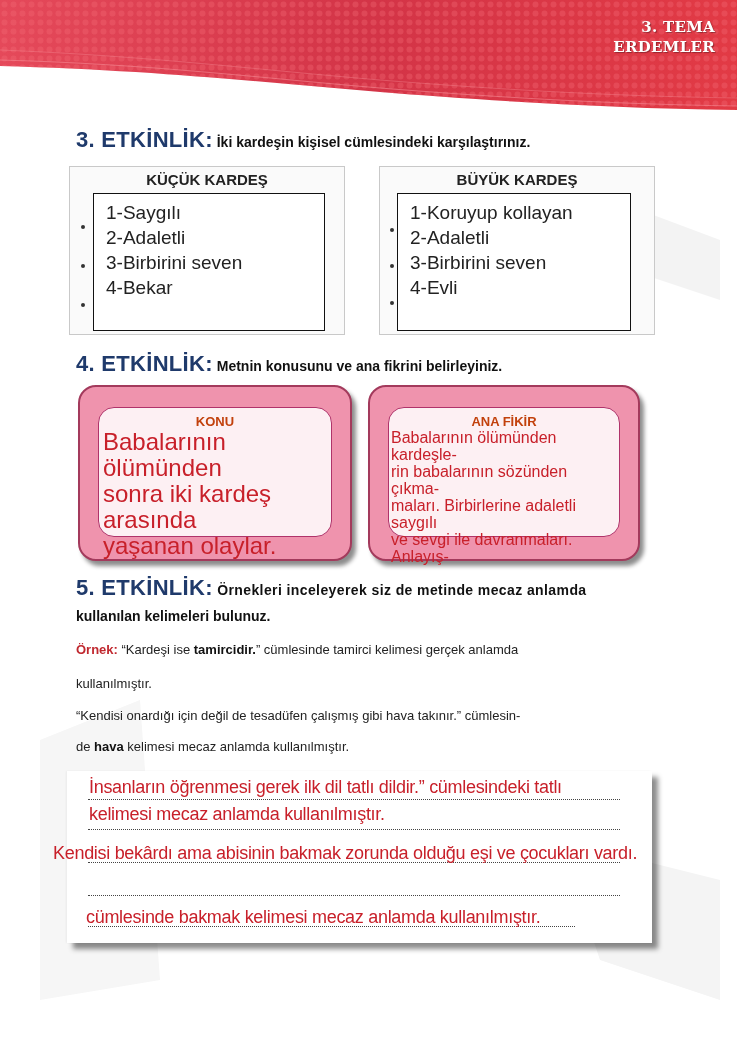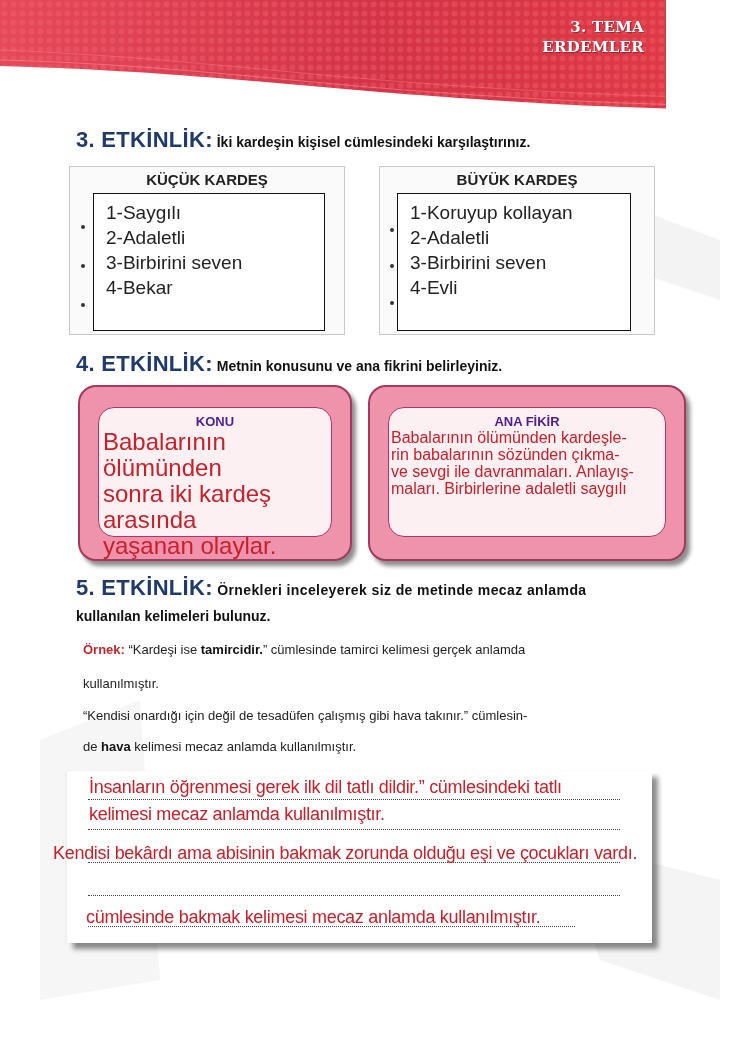--- a/index.html
+++ b/index.html
@@ -2,21 +2,21 @@
 <html><head>
 <meta charset="utf-8">
 <style>
   html, body { margin: 0; padding: 0; }
   body {
     width: 737px; height: 1039px; position: relative; overflow: hidden;
     background: #ffffff;
     font-family: "Liberation Sans", sans-serif;
   }
   .header {
-    position: absolute; left: 0; top: 0; width: 666px; height: 110px;
+    position: absolute; left: 0; top: 0; width: 737px; height: 110px;
     overflow: hidden;
   }
   .header svg { position: absolute; left: 0; top: 0; }
   .theme-label {
     position: absolute; right: 22px; top: 17px; text-align: right;
     color: #ffffff; font-family: "DejaVu Serif", serif; font-weight: bold;
     font-size: 15px; line-height: 20px; letter-spacing: 0.3px;
     text-shadow: 1px 1px 1px rgba(0,0,0,0.35);
   }
   .activity-title {
@@ -49,33 +49,32 @@
   .pink-card {
     position: absolute; top: 385px; height: 172px; border-radius: 18px;
     background: #ef93ad; border: 2px solid #a33a5c;
     box-shadow: 4px 5px 4px rgba(0,0,0,0.45);
   }
   .pink-inner {
     position: absolute; left: 18px; right: 18px; top: 20px; bottom: 22px;
     background: #fdf0f3; border: 1.5px solid #b0336a; border-radius: 16px;
   }
   .pink-inner .inner-title {
-    text-align: center; font-weight: bold; font-size: 13px; color: #4c1d95;
+    text-align: center; font-weight: bold; font-size: 13px; color: #c2410c;
     margin-top: 6px;
   }
   .konu-text {
     color: #c8202a; font-size: 24px; line-height: 26px; margin: 0 0 0 4px;
   }
   .fikir-text {
     color: #c8202a; font-size: 16px; line-height: 17px; margin: 0 0 0 2px;
   }
   .para {
     position: absolute; left: 76px; font-size: 13px; color: #222;
     white-space: nowrap;
-    margin-left: 7px;
   }
   .para b { color: #111; }
   .ornek { color: #c0282f; font-weight: bold; }
   .answer-box {
     position: absolute; left: 67px; top: 771px; width: 585px; height: 172px;
     background: #ffffff;
     box-shadow: 6px 6px 5px rgba(0,0,0,0.45), -1px 0 2px rgba(0,0,0,0.05);
   }
   .dotline {
     position: absolute; left: 88px; border-bottom: 1px dotted #444;
@@ -161,28 +160,28 @@
   <div class="pink-inner">
     <div class="inner-title">KONU</div>
     <div class="konu-text">
       <div>Babalarının ölümünden</div>
       <div>sonra iki kardeş arasında</div>
       <div>yaşanan olaylar.</div>
     </div>
   </div>
 </div>
 
-<div class="pink-card" style="left:368px; width:268px;padding-left:46px;">
+<div class="pink-card" style="left:368px; width:268px;">
   <div class="pink-inner">
     <div class="inner-title">ANA FİKİR</div>
     <div class="fikir-text">
       <div>Babalarının ölümünden kardeşle-</div>
       <div>rin babalarının sözünden çıkma-</div>
+      <div>maları. Birbirlerine adaletli saygılı</div>
       <div>ve sevgi ile davranmaları. Anlayış-</div>
-      <div>maları. Birbirlerine adaletli saygılı</div>
     </div>
   </div>
 </div>
 
 <div class="activity-title" style="top:575px; letter-spacing:0.4px;">
   <span class="num">5. ETKİNLİK:</span>
   <span>Örnekleri inceleyerek siz de metinde mecaz anlamda</span>
 </div>
 <div class="activity-title" style="top:608px;">kullanılan kelimeleri bulunuz.</div>
 

